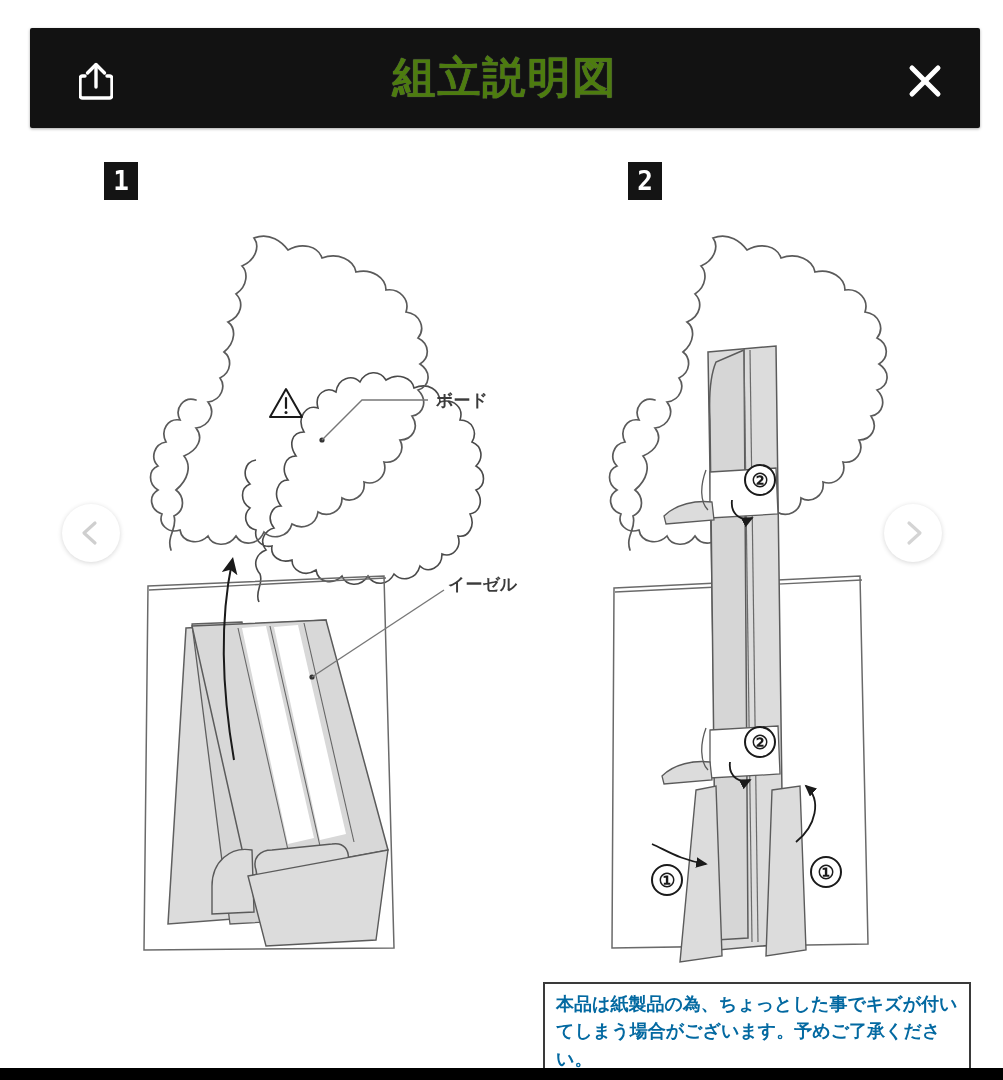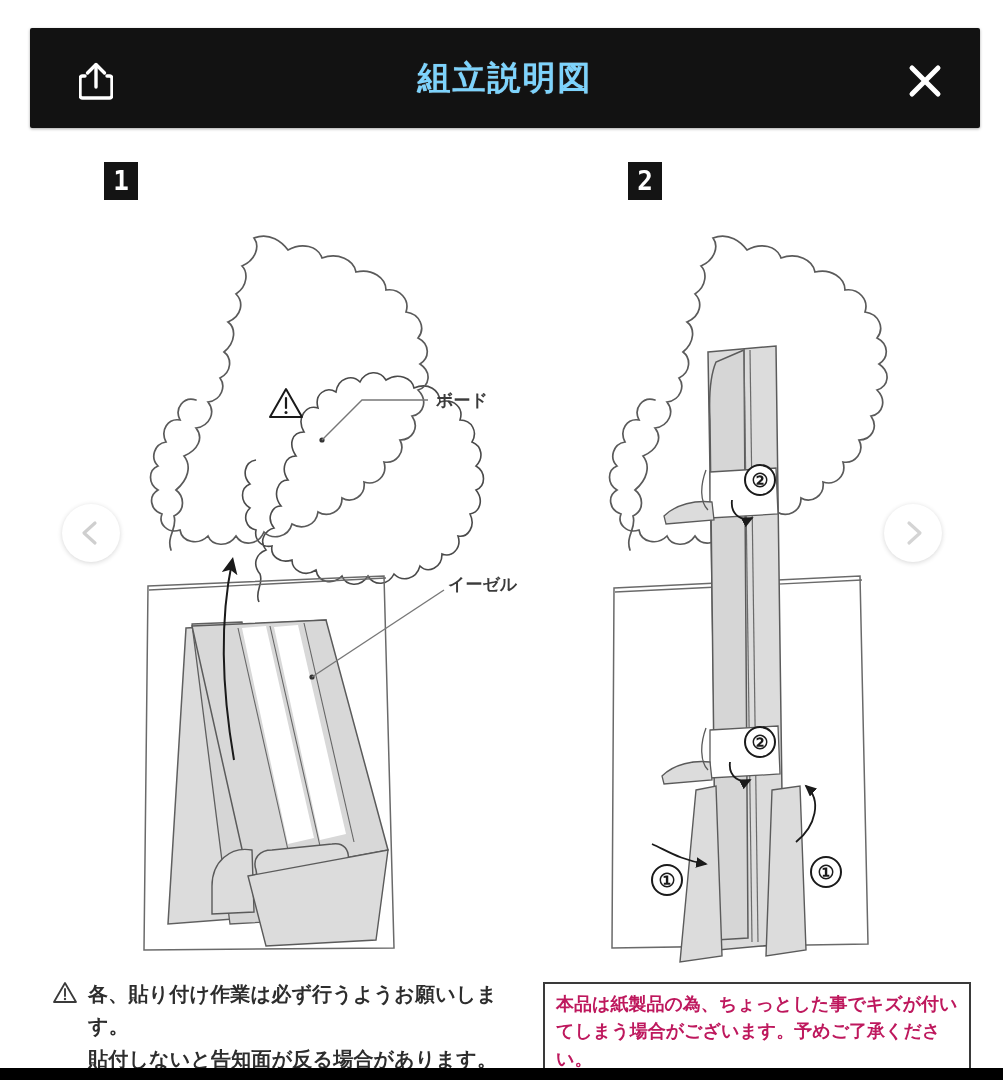--- a/index.html
+++ b/index.html
@@ -21,21 +21,21 @@
     position:absolute;left:42px;top:30px;width:48px;height:46px;
     display:flex;align-items:center;justify-content:center;cursor:pointer;
   }
   .close-btn{
     position:absolute;right:32px;top:30px;width:46px;height:46px;
     display:flex;align-items:center;justify-content:center;cursor:pointer;
   }
   .topbar-title{
     position:absolute;left:0;right:0;top:0;height:100px;
     display:flex;align-items:center;justify-content:center;
-    color:#7dd3fc;font-size:33px;font-weight:bold;letter-spacing:2px;
+    color:#4d7c0f;font-size:43px;font-weight:bold;letter-spacing:2px;
     text-shadow:0 0 1px rgba(255,255,255,.4);
   }
 
   
   .step{position:absolute;display:flex;align-items:flex-start;}
   .step-num{
     width:34px;height:38px;background:#141414;color:#fff;
     display:flex;align-items:center;justify-content:center;
     font-size:26px;font-weight:bold;flex:none;margin-top:2px;
     font-family:"DejaVu Sans Mono","Liberation Mono",monospace;
@@ -69,21 +69,21 @@
   .note-left .note-text{
     margin-left:10px;font-size:20px;line-height:1.62;color:#2d2d2d;
     font-weight:bold;white-space:pre-line;letter-spacing:.2px;
   }
   .note-box{
     position:absolute;left:543px;top:982px;width:428px;
     border:2px solid #3a3a3a;background:#fff;
     padding:7px 9px 8px 11px;box-sizing:border-box;
   }
   .note-box .note-text{
-    font-size:18px;line-height:1.52;color:#be185d;font-weight:bold;
+    font-size:18px;line-height:1.52;color:#0369a1;font-weight:bold;
     white-space:pre-line;letter-spacing:0;
   }
 
   
   .bottom-bar{position:absolute;left:0;bottom:0;width:1003px;height:12px;background:#000;}
 </style>
 </head>
 <body>
 
 <div class="viewer">
@@ -289,29 +289,20 @@
     <svg width="26" height="26" viewBox="0 0 26 26">
       <polyline points="17,3 6,13 17,23" fill="none" stroke="#cfcfcf" stroke-width="3.2" stroke-linecap="round" stroke-linejoin="round"></polyline>
     </svg>
   </div>
   <div class="nav-arrow" id="nav-next">
     <svg width="26" height="26" viewBox="0 0 26 26">
       <polyline points="9,3 20,13 9,23" fill="none" stroke="#d4d4d4" stroke-width="3.2" stroke-linecap="round" stroke-linejoin="round"></polyline>
     </svg>
   </div>
 
-  <div class="note-left">
-    <svg class="warn-ico" width="26" height="24" viewBox="0 0 26 24">
-      <path d="M13,2 L24,21 L2,21 Z" fill="none" stroke="#3a3a3a" stroke-width="1.8" stroke-linejoin="round"></path>
-      <line x1="13" y1="8" x2="13" y2="15" stroke="#3a3a3a" stroke-width="1.9" stroke-linecap="round"></line>
-      <circle cx="13" cy="18" r="1.2" fill="#3a3a3a"></circle>
-    </svg>
-    <div class="note-text">各、貼り付け作業は必ず行うようお願いします。
-貼付しないと告知面が反る場合があります。</div>
-  </div>
 
   <div class="note-box">
     <div class="note-text">本品は紙製品の為、ちょっとした事でキズが付い
 てしまう場合がございます。予めご了承ください。</div>
   </div>
 
   <div class="bottom-bar"></div>
 </div>
 
 </body></html>

